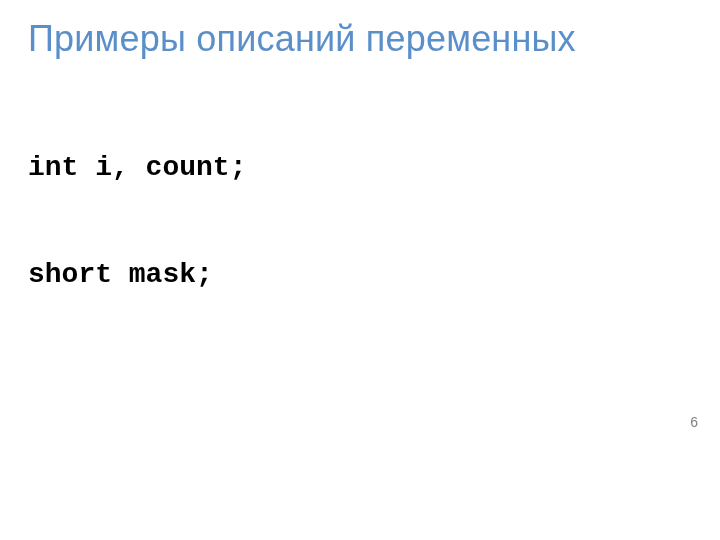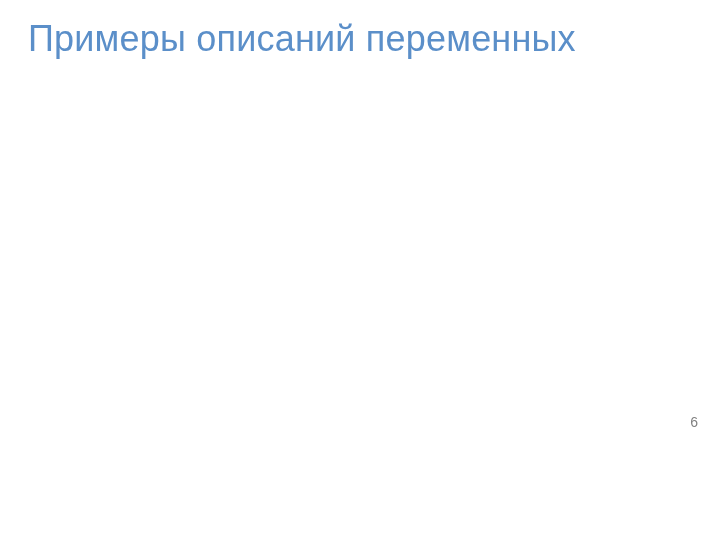--- a/index.html
+++ b/index.html
@@ -43,17 +43,19 @@
   }
 </style>
 </head>
 <body>
 
 <div class="slide">
 
   <h1 class="title">Примеры описаний переменных</h1>
 
   <div class="code">
+    <div>int i, count;</div>
+    <div>short mask;</div>
     
   </div>
 
   <div class="pagenum">6</div>
 </div>
 
 </body></html>

